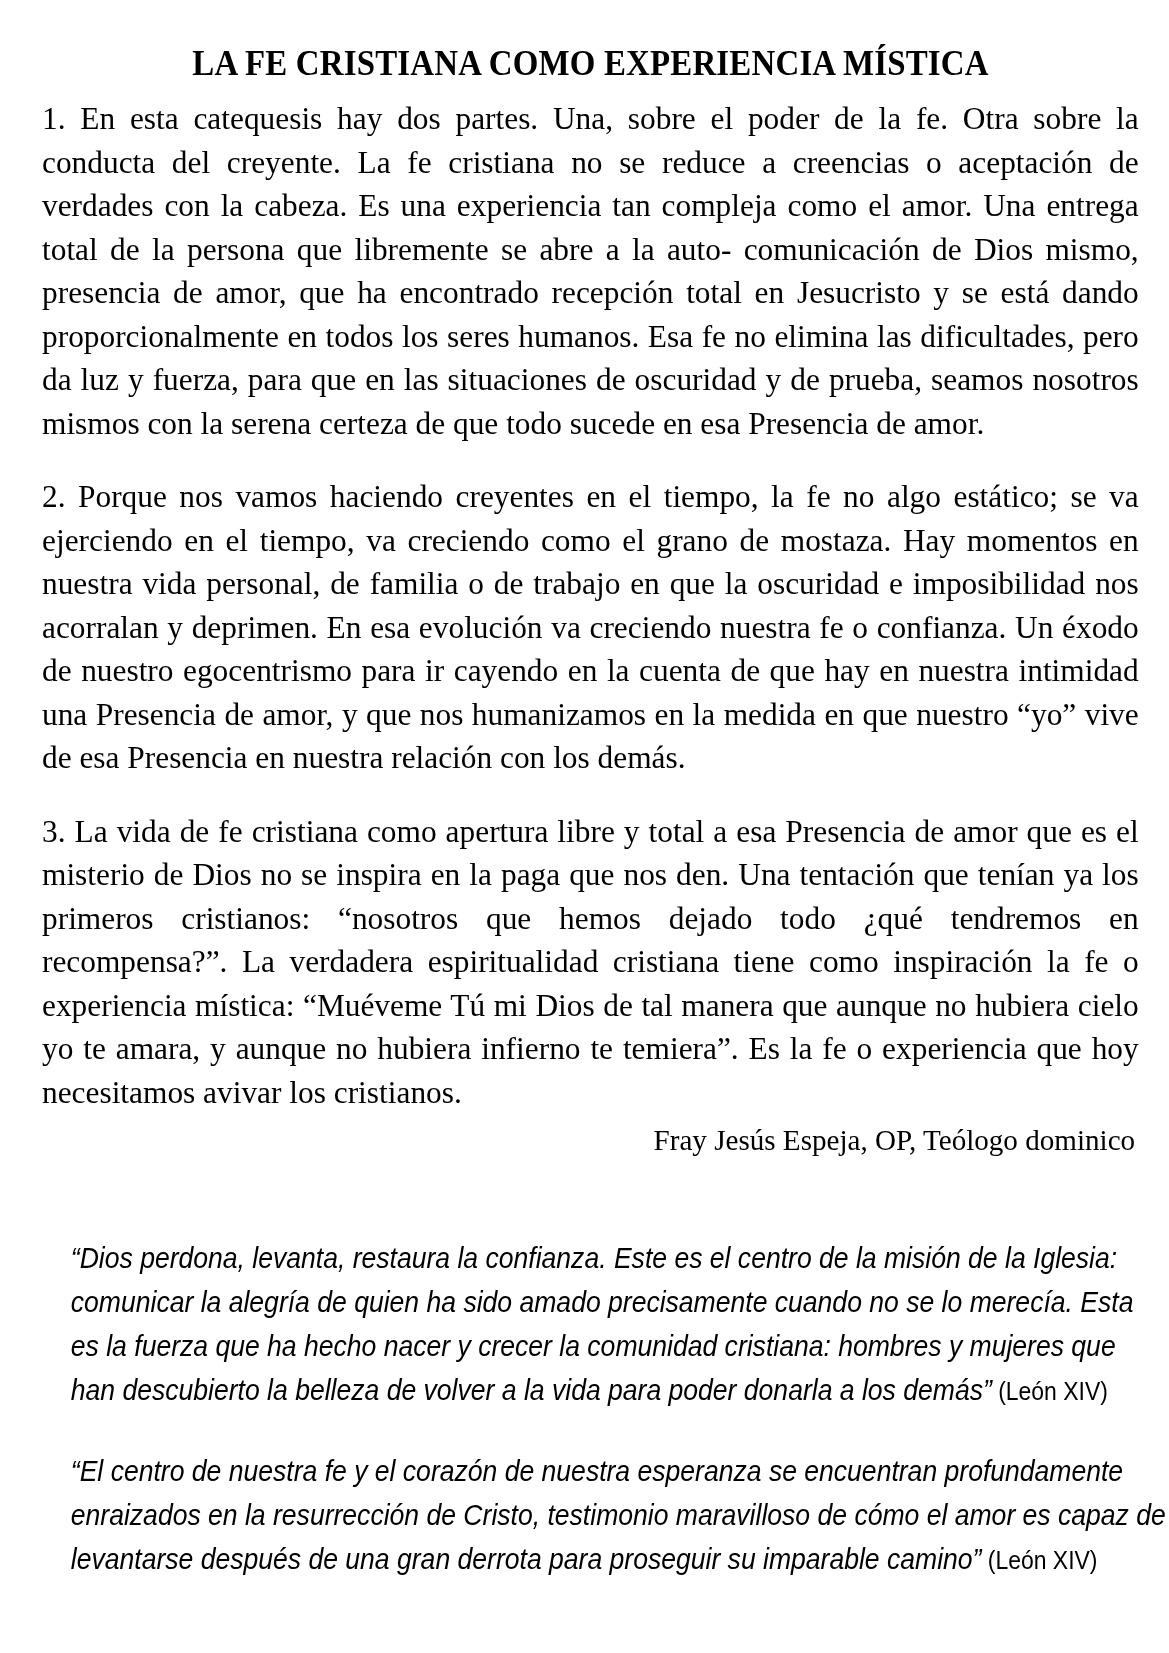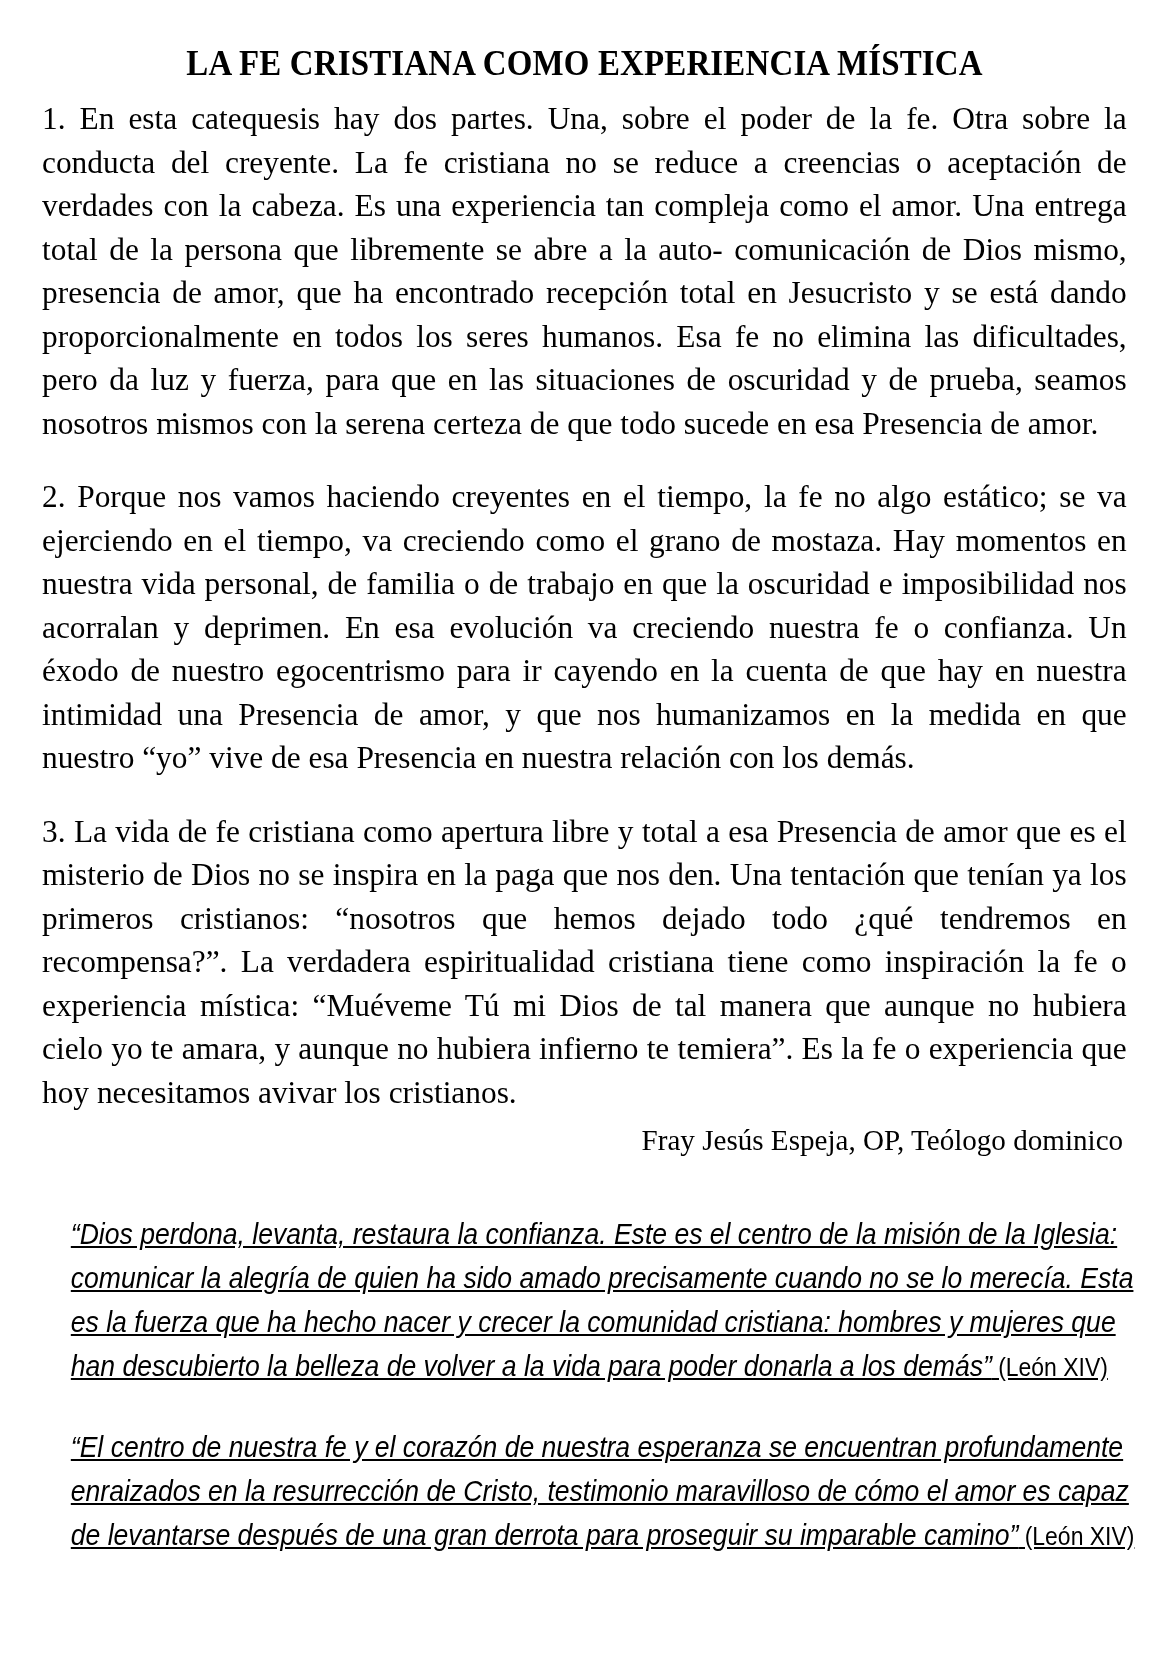--- a/index.html
+++ b/index.html
@@ -12,21 +12,21 @@
     height: 1653px;
     overflow: hidden;
     font-family: "Liberation Serif", "DejaVu Serif", serif;
     color: #000000;
     -webkit-font-smoothing: antialiased;
   }
   .page {
     box-sizing: border-box;
     width: 1169px;
     height: 1653px;
-    padding: 44px 42px 0 42px;
+    padding: 44px 30px 0 42px;
   }
   .doc-title {
     text-align: center;
     font-weight: bold;
     font-size: 35px;
     line-height: 1.12;
     letter-spacing: 0.2px;
     margin: 0 0 14px 0;
     transform: scaleX(0.94);
     transform-origin: center center;
@@ -64,22 +64,21 @@
     padding-right: 60px;
     transform: scaleX(0.90);
     transform-origin: left top;
     width: 111%;
   }
   .quote-source {
     font-style: normal;
     font-size: 25.5px;
   }
   .quotes-wrap {
-    margin-top: 52px;
-    text-decoration: underline;
+    margin-top: 76px;
   }
 </style>
 </head>
 <body>
 
 <div class="page">
 
   <h1 class="doc-title">LA FE CRISTIANA COMO EXPERIENCIA MÍSTICA</h1>
 
   <p class="body-par">1. En esta catequesis hay dos partes. Una, sobre el poder de la fe. Otra sobre la conducta del creyente. La fe cristiana no se reduce a creencias o aceptación de verdades con la cabeza. Es una experiencia tan compleja como el amor. Una entrega total de la persona que libremente se abre a la auto- comunicación de Dios mismo, presencia de amor, que ha encontrado recepción total en Jesucristo y se está dando proporcionalmente en todos los seres humanos. Esa fe no elimina las dificultades, pero da luz y fuerza, para que en las situaciones de oscuridad y de prueba, seamos nosotros mismos con la serena certeza de que todo sucede en esa Presencia de amor.</p>

